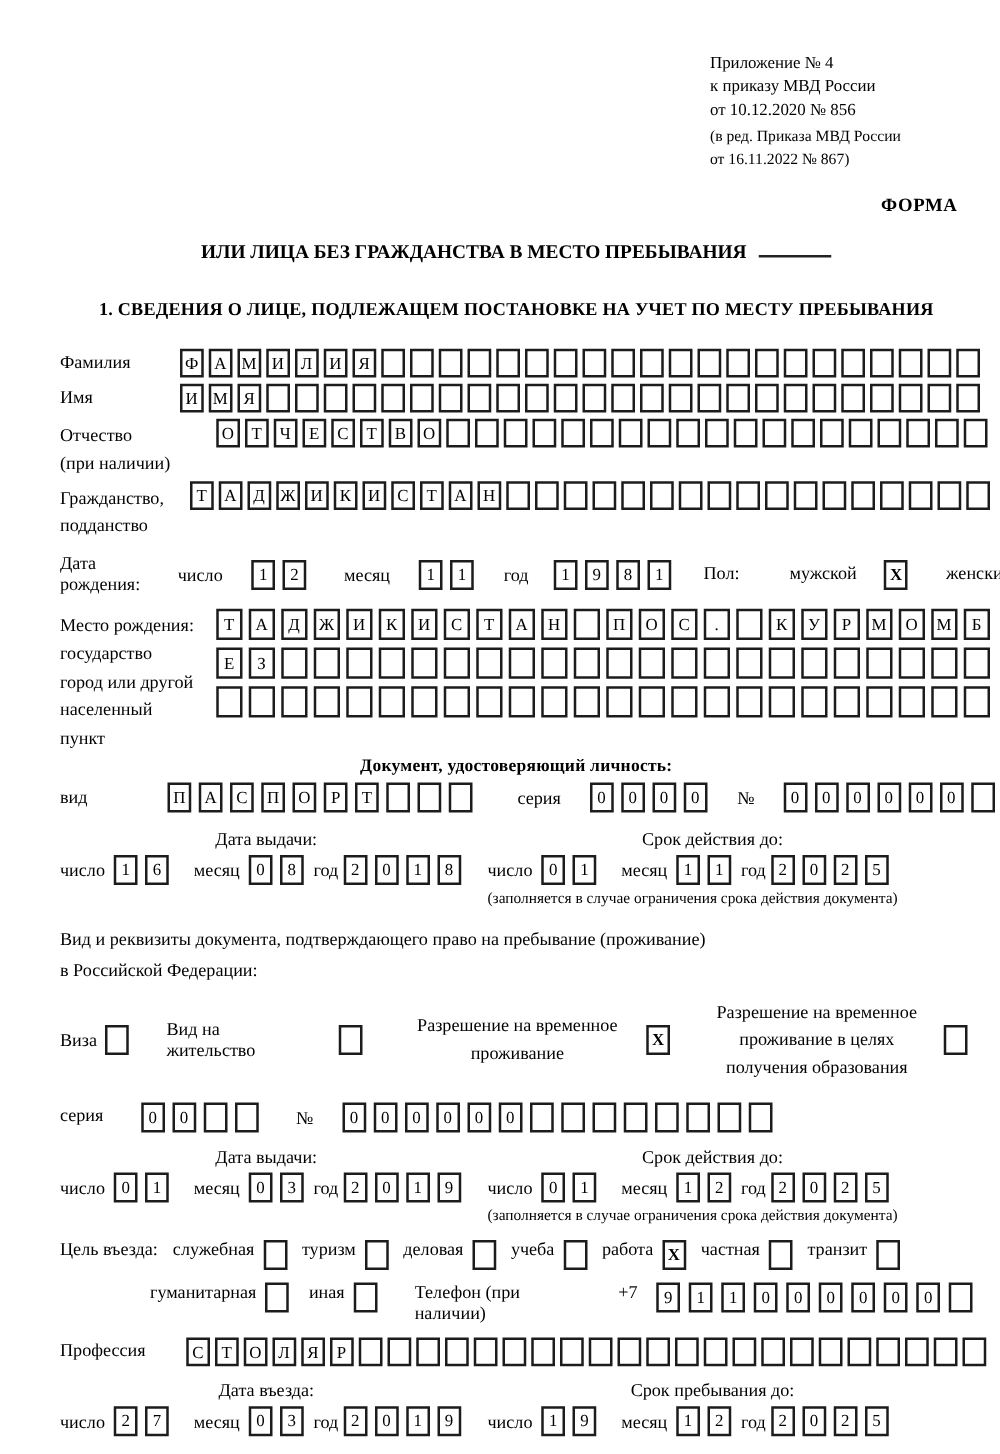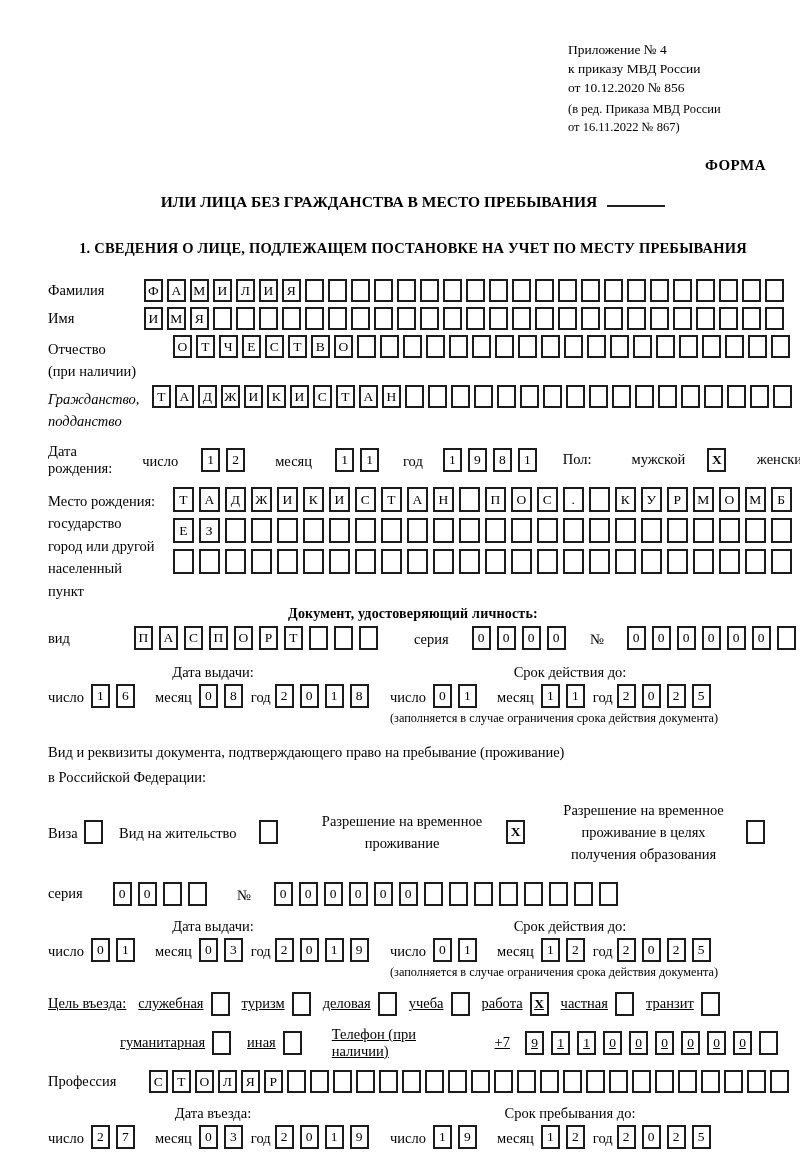--- a/index.html
+++ b/index.html
@@ -9,21 +9,21 @@
   .hdr{width:196px;margin-left:auto;margin-right:14px;font-size:13.5px;line-height:1.42;}
   .hdr2{margin-top:4px;font-size:12.5px;}
   .forma{text-align:right;margin:20px 12px 0 0;font-weight:bold;font-size:15px;letter-spacing:.5px;}
   .title{text-align:center;font-weight:bold;font-size:15.5px;line-height:1.55;margin-top:16px;}
   .tline{display:inline-block;width:58px;border-bottom:2px solid #222;margin-left:10px;vertical-align:baseline;}
   .sec{text-align:center;font-weight:bold;font-size:14.5px;margin-top:26px;letter-spacing:.2px;}
   
   .frow{display:flex;align-items:flex-start;margin-top:5px;gap:16px;}
   .vcent{align-items:center;}
   .lbl{flex:none;padding-top:3px;}
-  .w80{width:80px;}  .w88{width:88px;font-style:italic;}  .w109{width:109px;}  .w85{width:85px;}
+  .w80{width:80px;}  .w88{width:88px;}  .w109{width:109px;}  .w85{width:85px;}
   .sub{font-size:14.5px;line-height:1.55;}
   
   .boxrow{display:flex;flex-wrap:nowrap;flex:none;}
   .box{box-sizing:border-box;flex:none;display:inline-block;width:18.5px;height:23px;border:2px solid #1c1c1c;
        margin-right:4.5px;text-align:center;font-size:13.5px;line-height:19px;background:#fff;}
   .box-lg{width:20.5px;height:25px;margin-right:5.5px;line-height:21px;}
   .box-dt{width:19px;height:24px;margin-right:6px;line-height:20px;}
   .cbox{width:19px;height:24px;line-height:20px;font-weight:bold;}
   .mb6{margin-bottom:6px;}
   .dlbl{margin:0 7px 0 14px;padding-top:3px;flex:none;}
@@ -33,24 +33,24 @@
   .dgrp{width:330px;}
   .dgrp.rt{width:360px;margin-left:12px;}
   .dhead{text-align:center;margin-bottom:3px;}
   .dline{display:flex;align-items:center;}
   .dnote{font-size:12.3px;margin-top:3px;white-space:nowrap;}
   .para{margin-top:14px;line-height:1.7;}
   
   .optrow{display:flex;align-items:center;margin-top:8px;}
   .optlabel{padding-top:3px;}
   .optwrap{text-align:center;line-height:1.5;padding-top:3px;}
-  .g1{margin-left:6px;} .g2{margin-left:12px;} .g3{margin-left:22px;} .g4{margin-left:18px;}
+  .g1{margin-left:6px;} .g2{margin-left:26px;} .g3{margin-left:22px;} .g4{margin-left:18px;}
   .wo3{width:196px;} .wo4{width:192px;}
   
-  .prow{display:flex;align-items:center;margin-top:12px;flex-wrap:nowrap;text-decoration:underline;}
+  .prow{display:flex;align-items:flex-start;margin-top:12px;flex-wrap:nowrap;}
   .prow .box{margin-left:7px;margin-right:0;}
   .pgap{margin-left:12px;}
 </style>
 </head>
 <body>
 
 <div class="page">
 
   <div class="hdr">
     <div>Приложение № 4</div>

